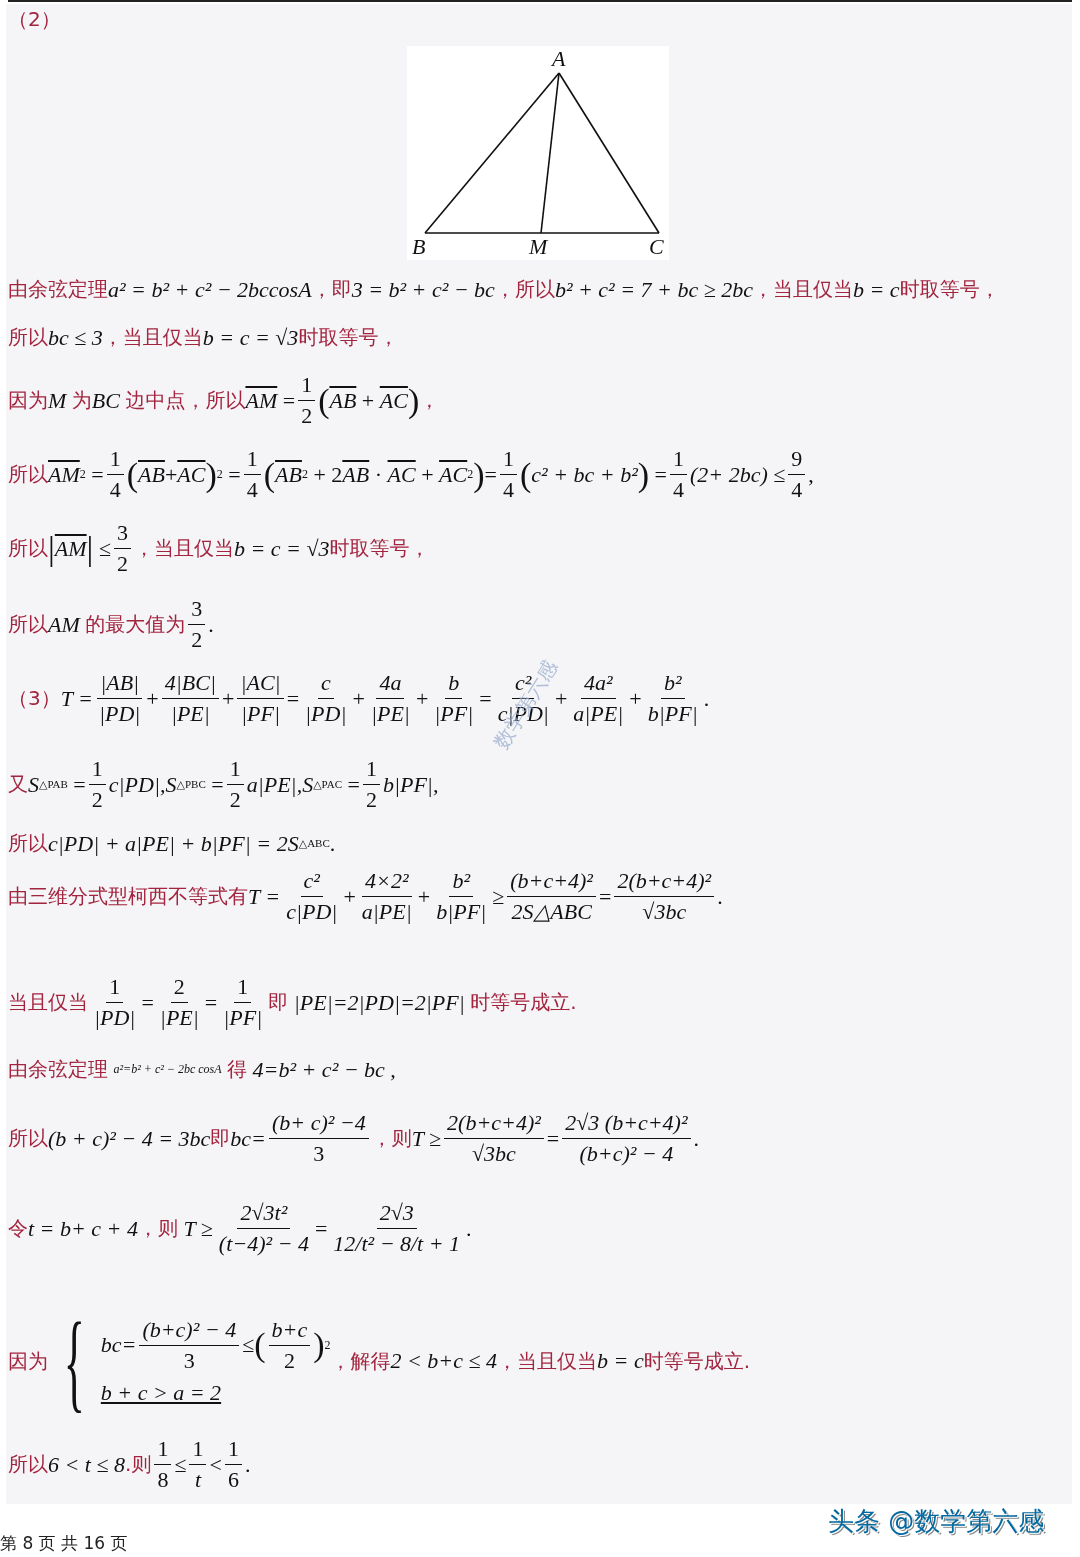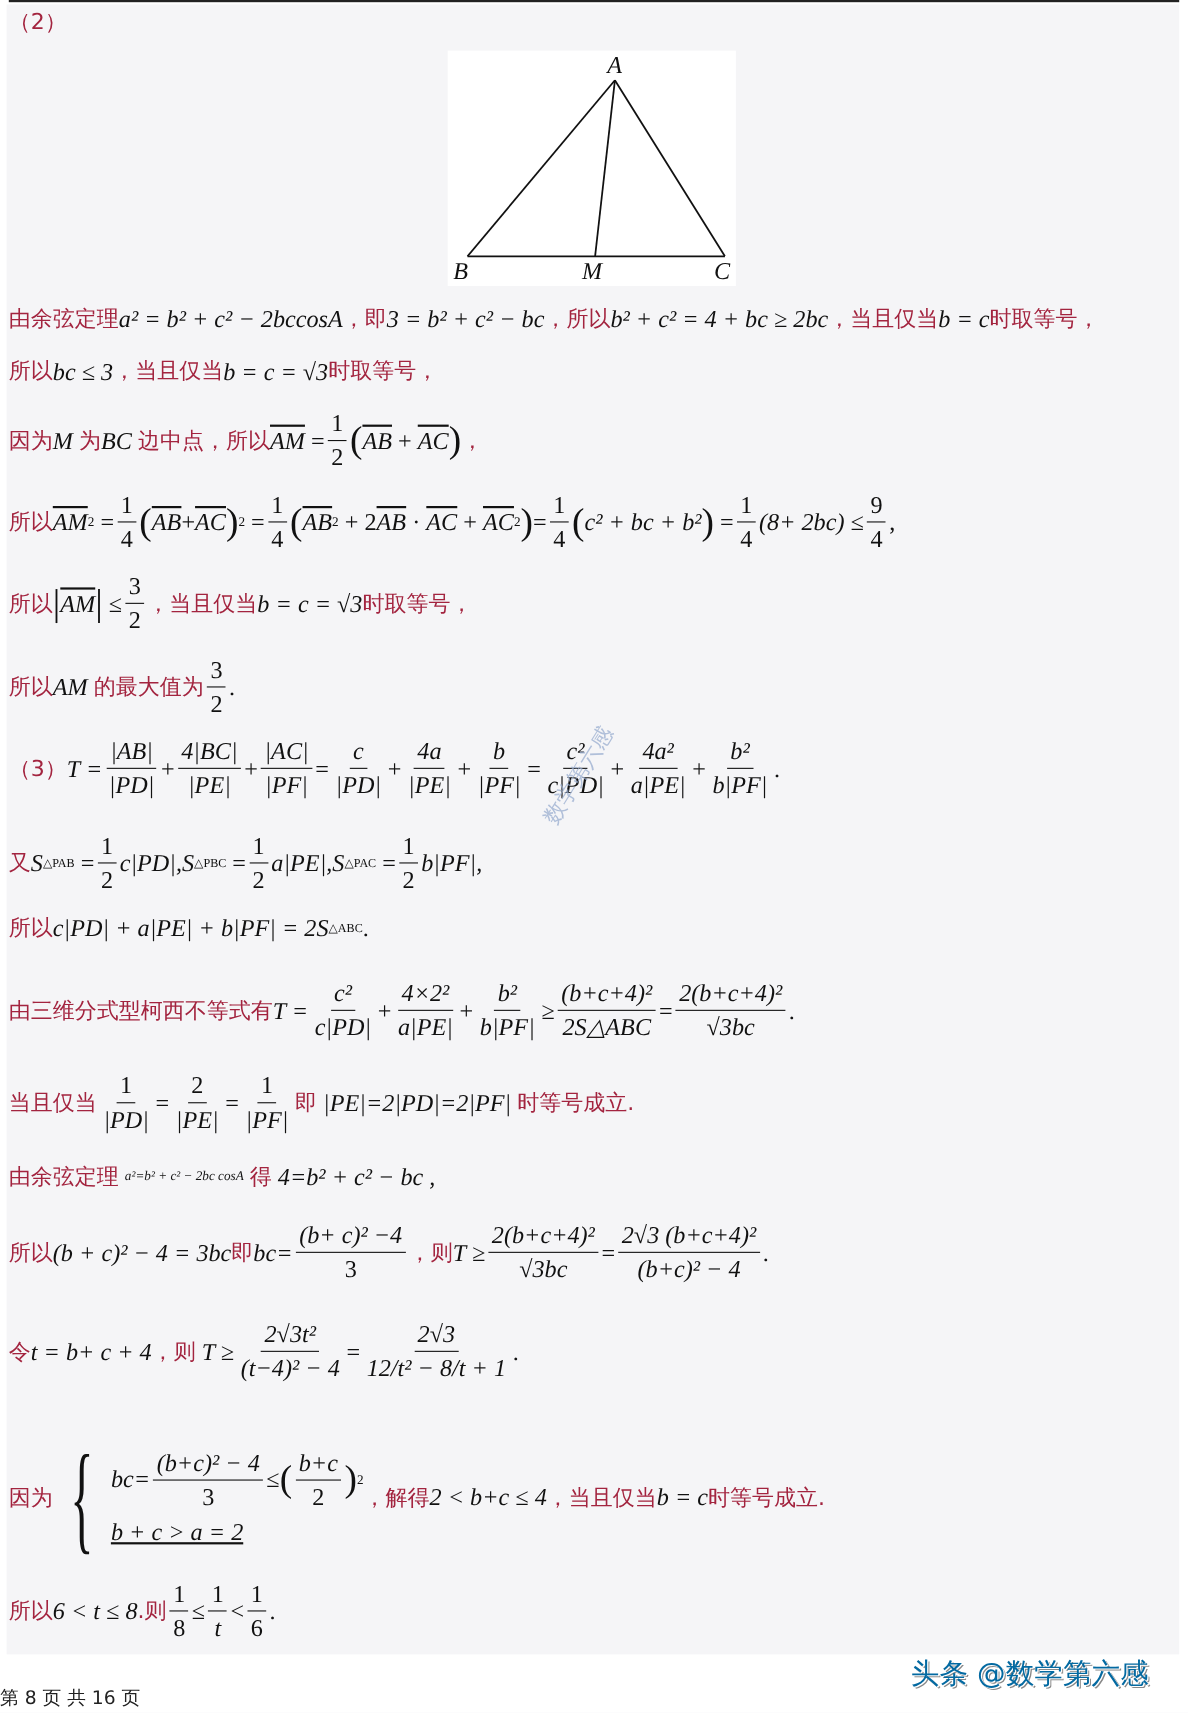--- a/index.html
+++ b/index.html
@@ -49,21 +49,21 @@
   <span style="position:absolute;left:122px;top:188px;font-style:italic;font-size:22px;">M</span>
   <span style="position:absolute;left:242px;top:188px;font-style:italic;font-size:22px;">C</span>
 </div>
 
 <div class="line" style="top:276px;">
   <span class="cn">由余弦定理</span>
   <span class="m">a² = b² + c² − 2bccosA</span>
   <span class="cn">，即</span>
   <span class="m">3 = b² + c² − bc</span>
   <span class="cn">，所以</span>
-  <span class="m">b² + c² = 4 + bc ≥ 2bc</span>
+  <span class="m">b² + c² = 7 + bc ≥ 2bc</span>
   <span class="cn">，当且仅当</span>
   <span class="m">b = c</span>
   <span class="cn">时取等号，</span>
 </div>
 
 <div class="line" style="top:324px;">
   <span class="cn">所以</span>
   <span class="m">bc ≤ 3</span>
   <span class="cn">，当且仅当</span>
   <span class="m">b = c = √3</span>
@@ -122,21 +122,21 @@
       <span class="den n">4</span>
     </span>
   <span class="paren">(</span>
     <span class="m">c² + bc + b²</span>
     <span class="paren">)</span>
   <span class="n">&nbsp;=</span>
   <span class="frac">
       <span class="num n">1</span>
       <span class="den n">4</span>
     </span>
-  <span class="m">(8+ 2bc) ≤</span>
+  <span class="m">(2+ 2bc) ≤</span>
   <span class="frac">
       <span class="num n">9</span>
       <span class="den n">4</span>
     </span>
     <span class="n">,</span>
 </div>
 
 <div class="line" style="top:520px;">
   <span class="cn">所以</span>
   <span class="paren">|</span>
@@ -240,21 +240,21 @@
     <span class="m">b|PF|,</span>
 </div>
 
 <div class="line" style="top:830px;">
   <span class="cn">所以</span>
   <span class="m">c|PD| + a|PE| + b|PF| = 2S</span>
     <span class="sub">△ABC</span>
     <span class="n">.</span>
 </div>
 
-<div class="line" style="top:890px;">
+<div class="line" style="top:868px;">
   <span class="cn">由三维分式型柯西不等式有</span>
   <span class="m">T =</span>
   <span class="frac">
       <span class="num m">c²</span>
       <span class="den m">c|PD|</span>
     </span>
     <span class="n">+</span>
   <span class="frac">
       <span class="num m">4×2²</span>
       <span class="den m">a|PE|</span>

